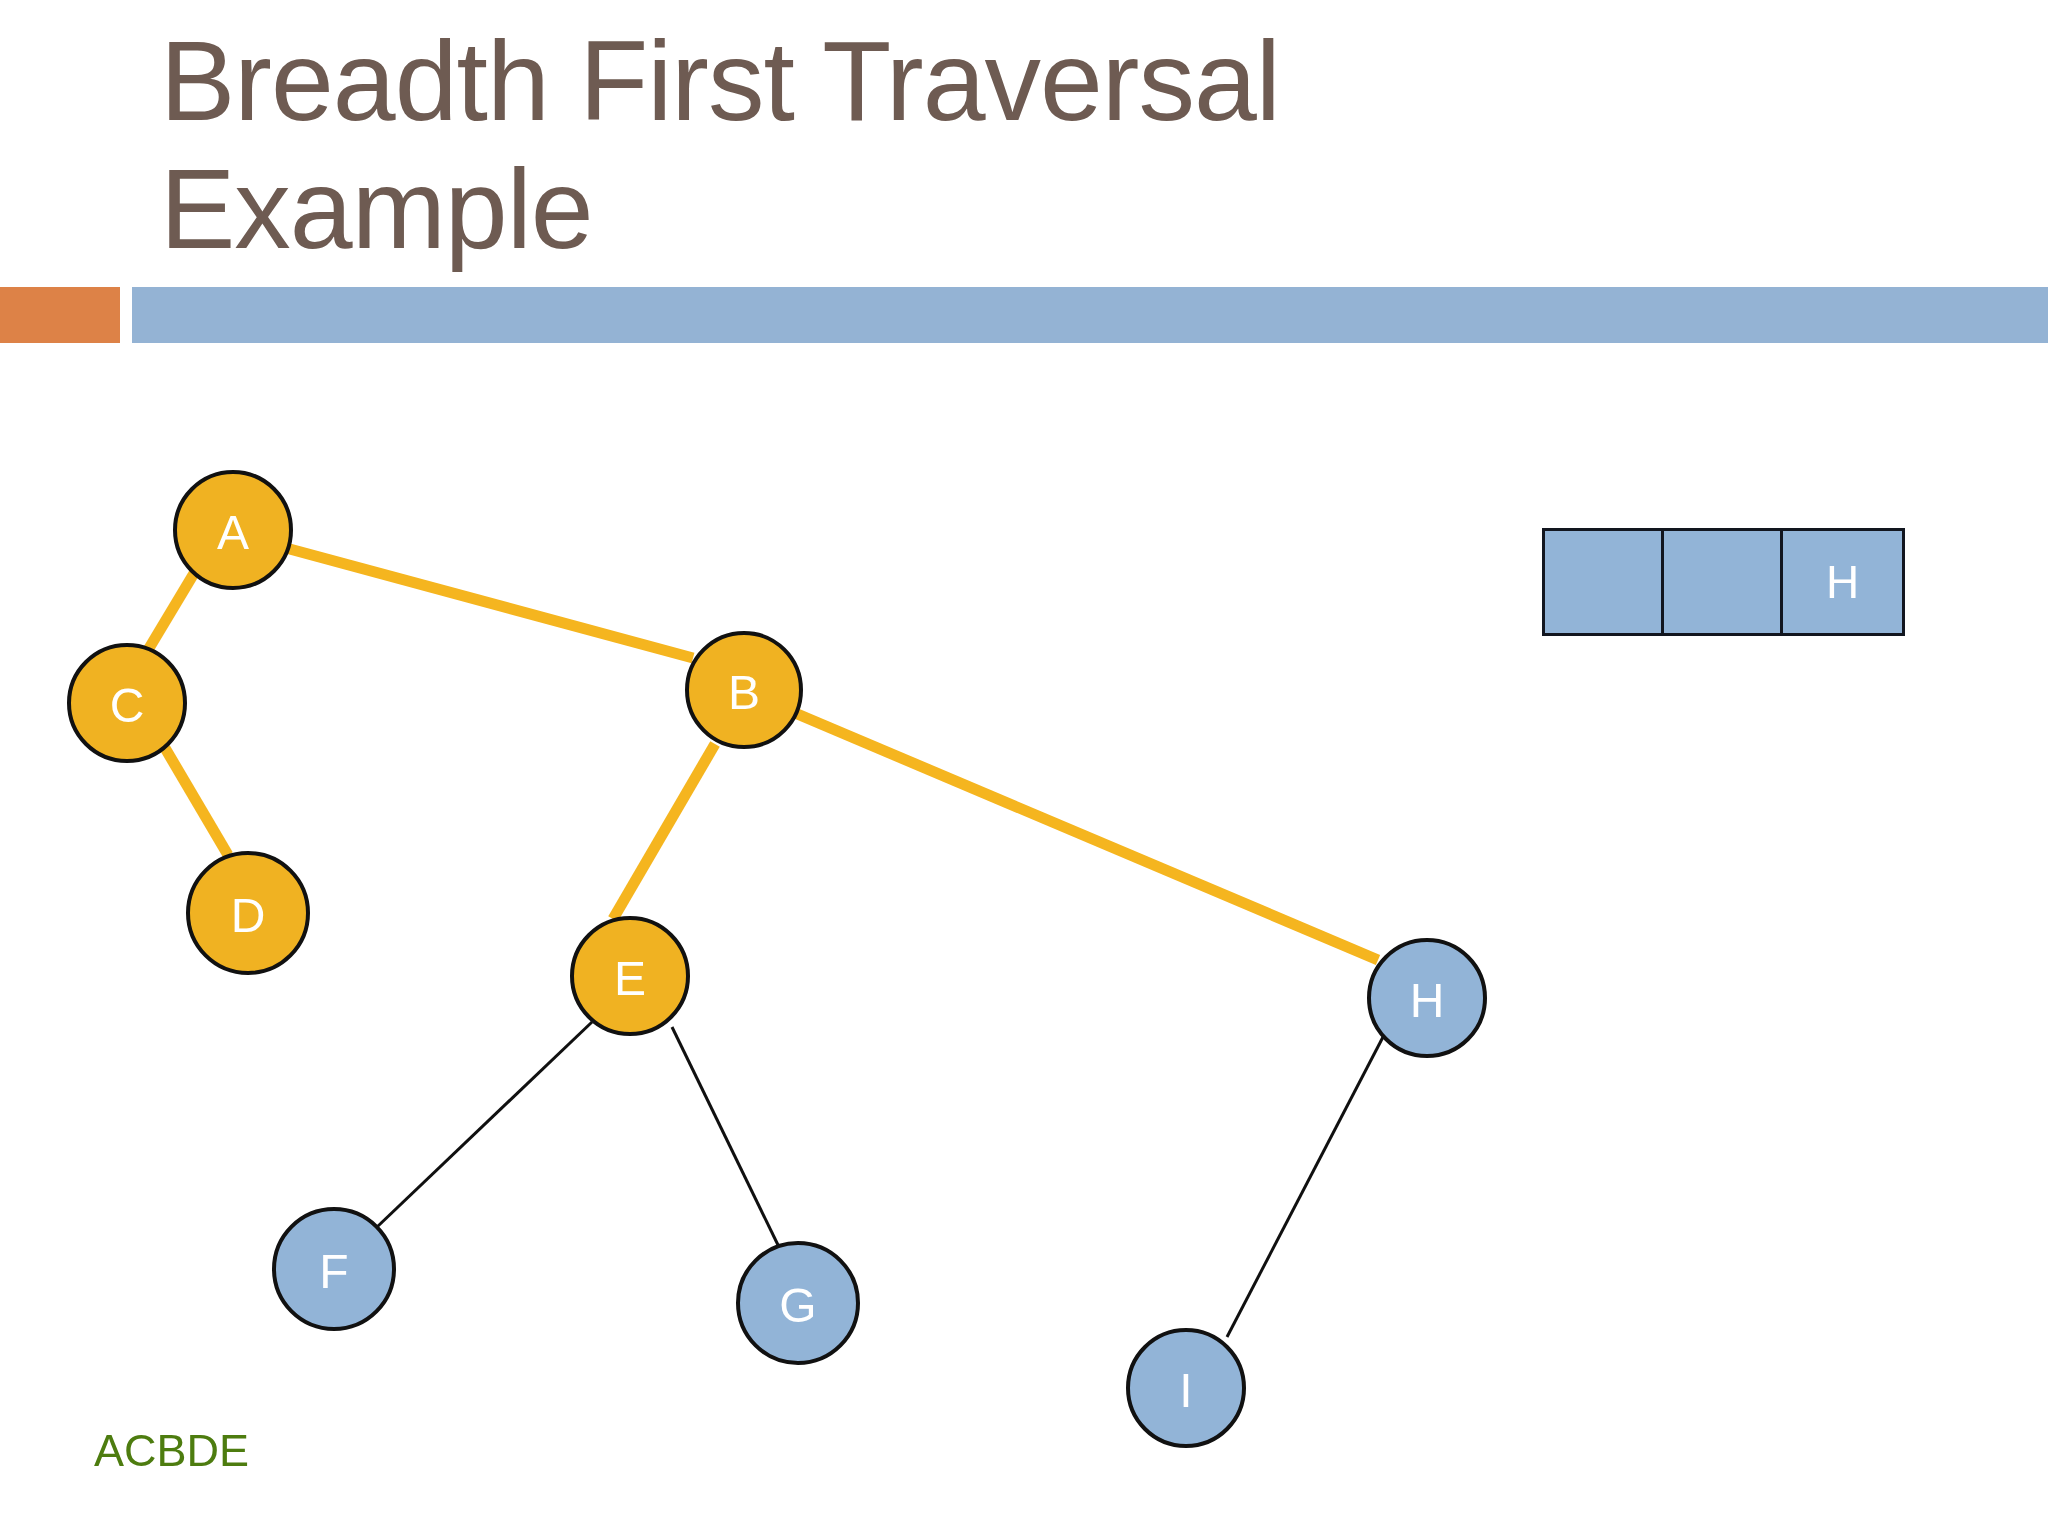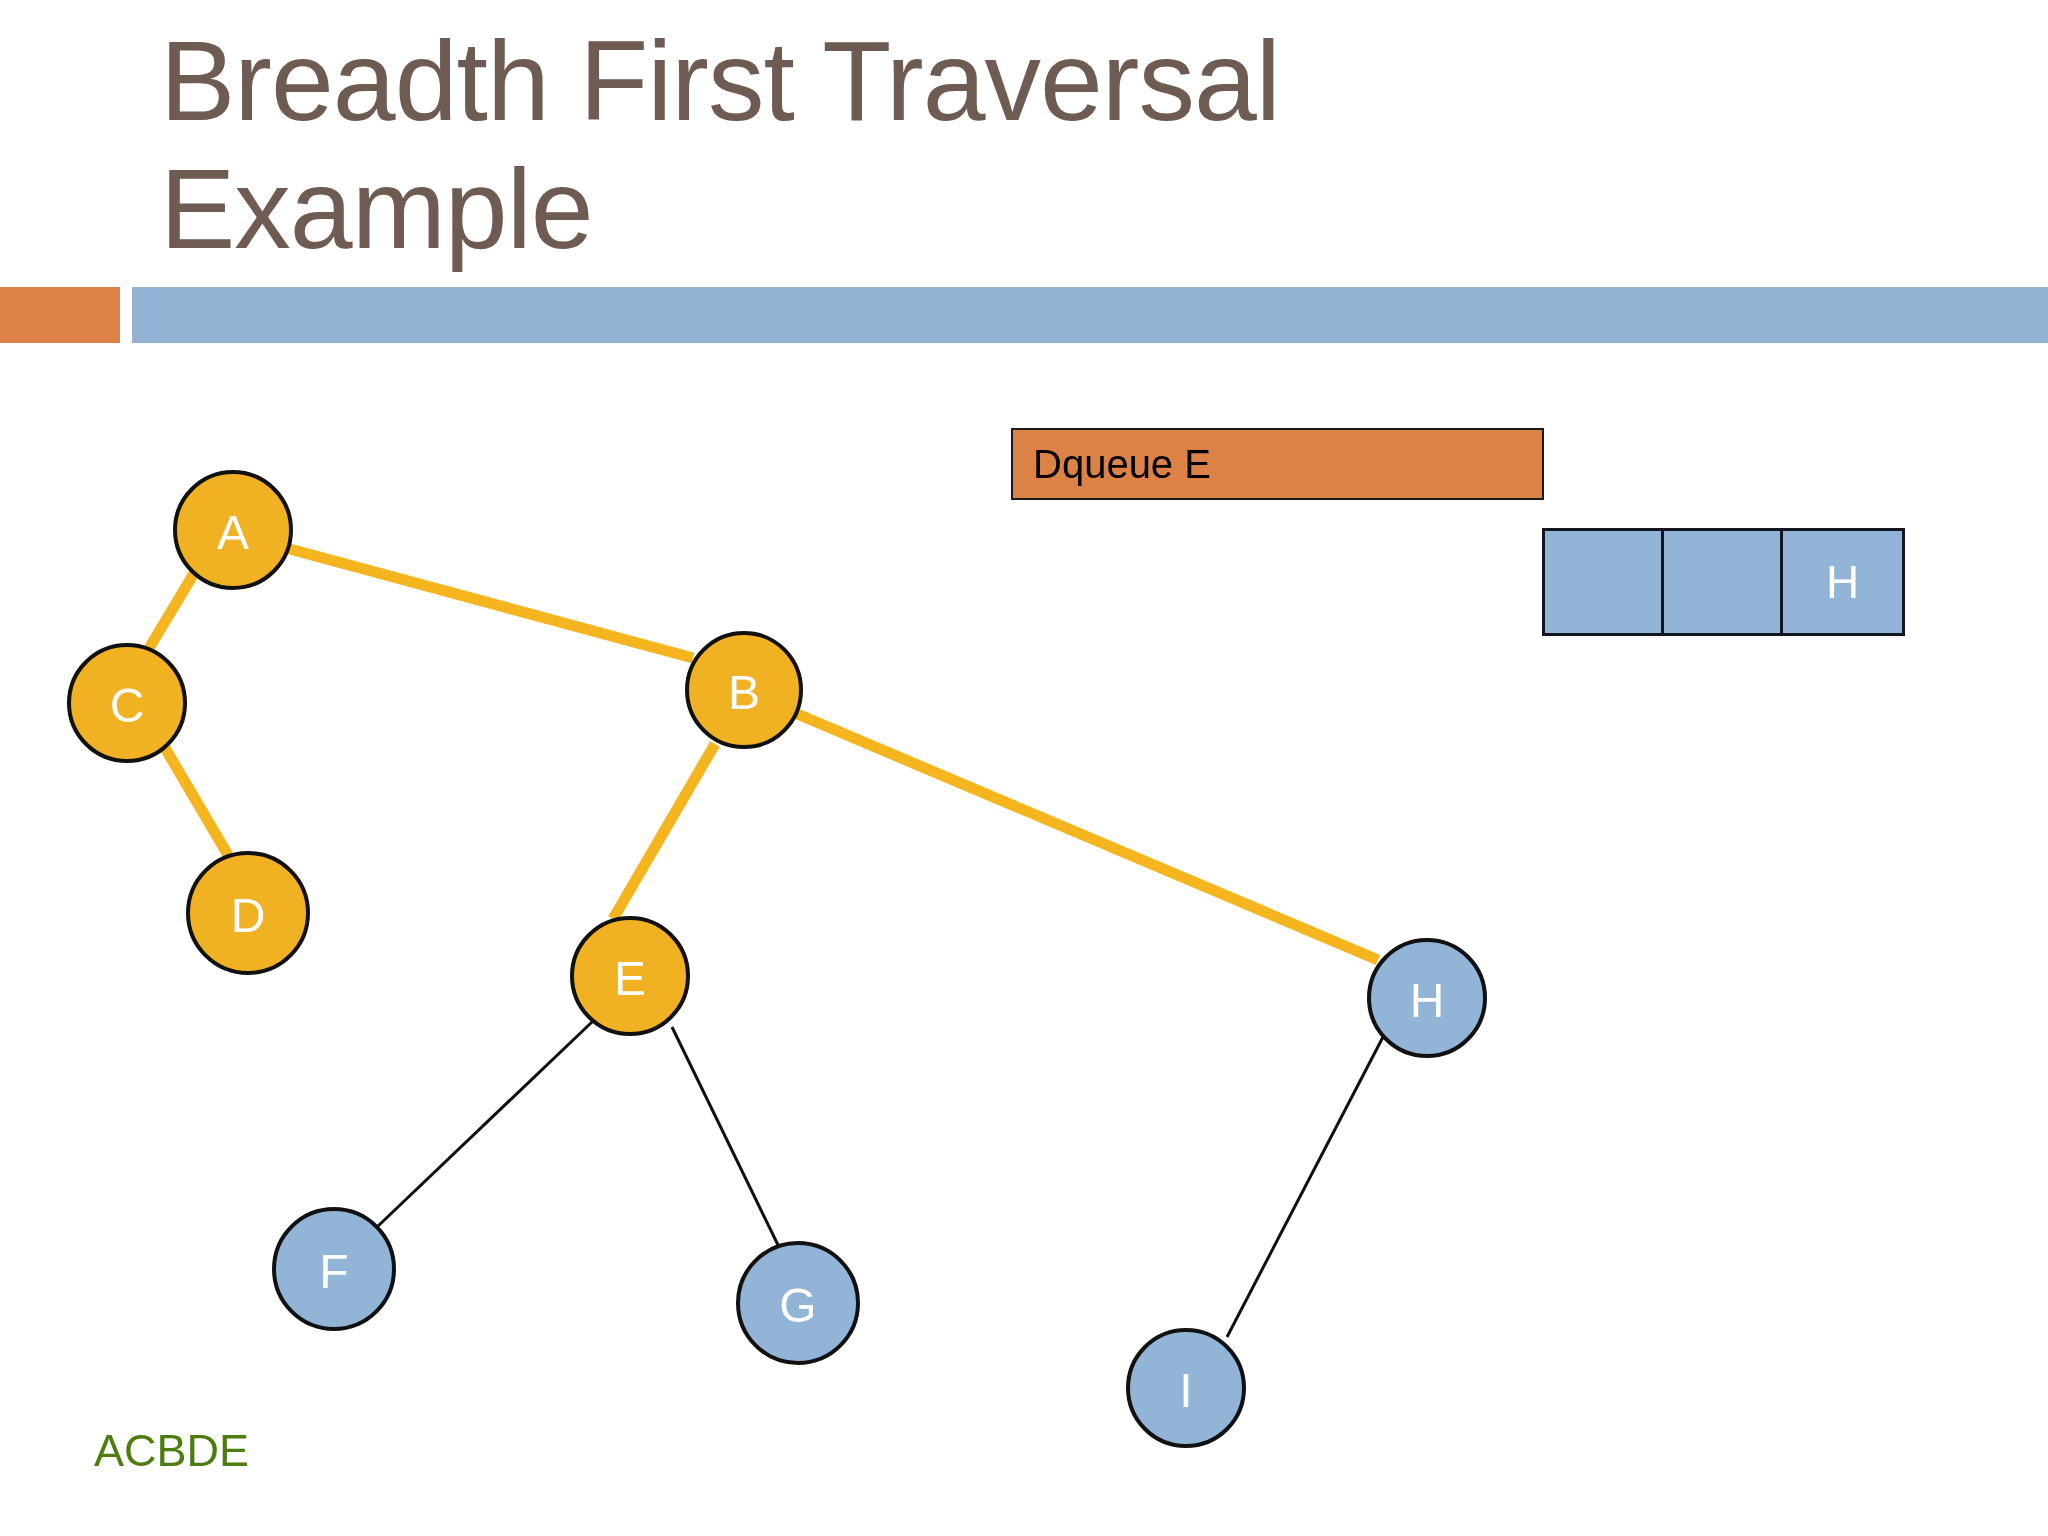--- a/index.html
+++ b/index.html
@@ -126,23 +126,20 @@
 </head>
 <body>
 
 <div id="slide">
 
   <div class="title">Breadth First Traversal Example</div>
 
   <div class="rule-orange"></div>
   <div class="rule-blue"></div>
 
-  <div class="dqueue-box">
-    <span class="dqueue-label">Dqueue E</span>
-  </div>
 
   <div class="queue">
     <div class="queue-cell"></div>
     <div class="queue-cell"></div>
     <div class="queue-cell">H</div>
   </div>
 
   <svg id="graph" viewBox="0 0 2048 1536" xmlns="http://www.w3.org/2000/svg">
     <g id="edge-layer">
         <line x1="196" y1="570" x2="148" y2="650" stroke="#F5B51F" stroke-width="11" stroke-linecap="butt"></line>

